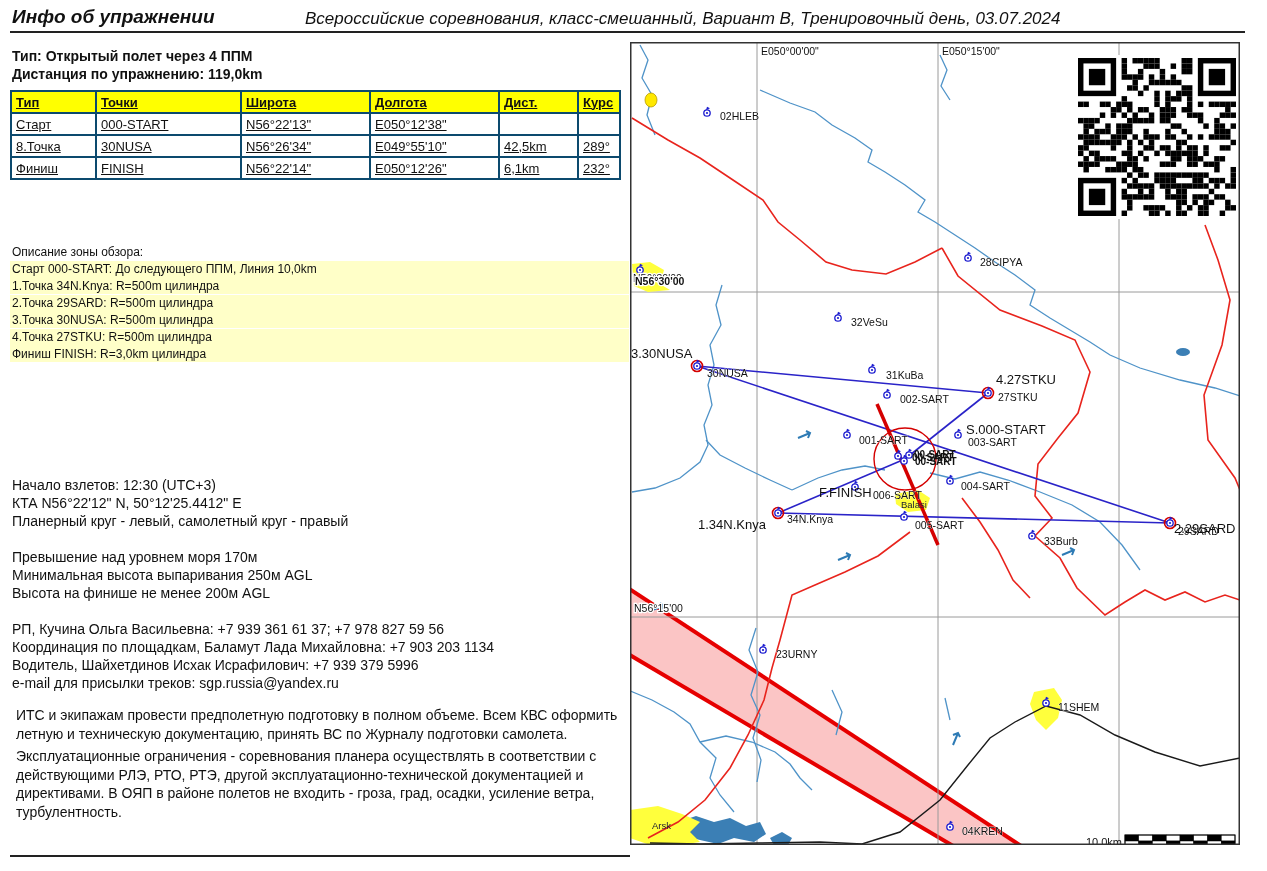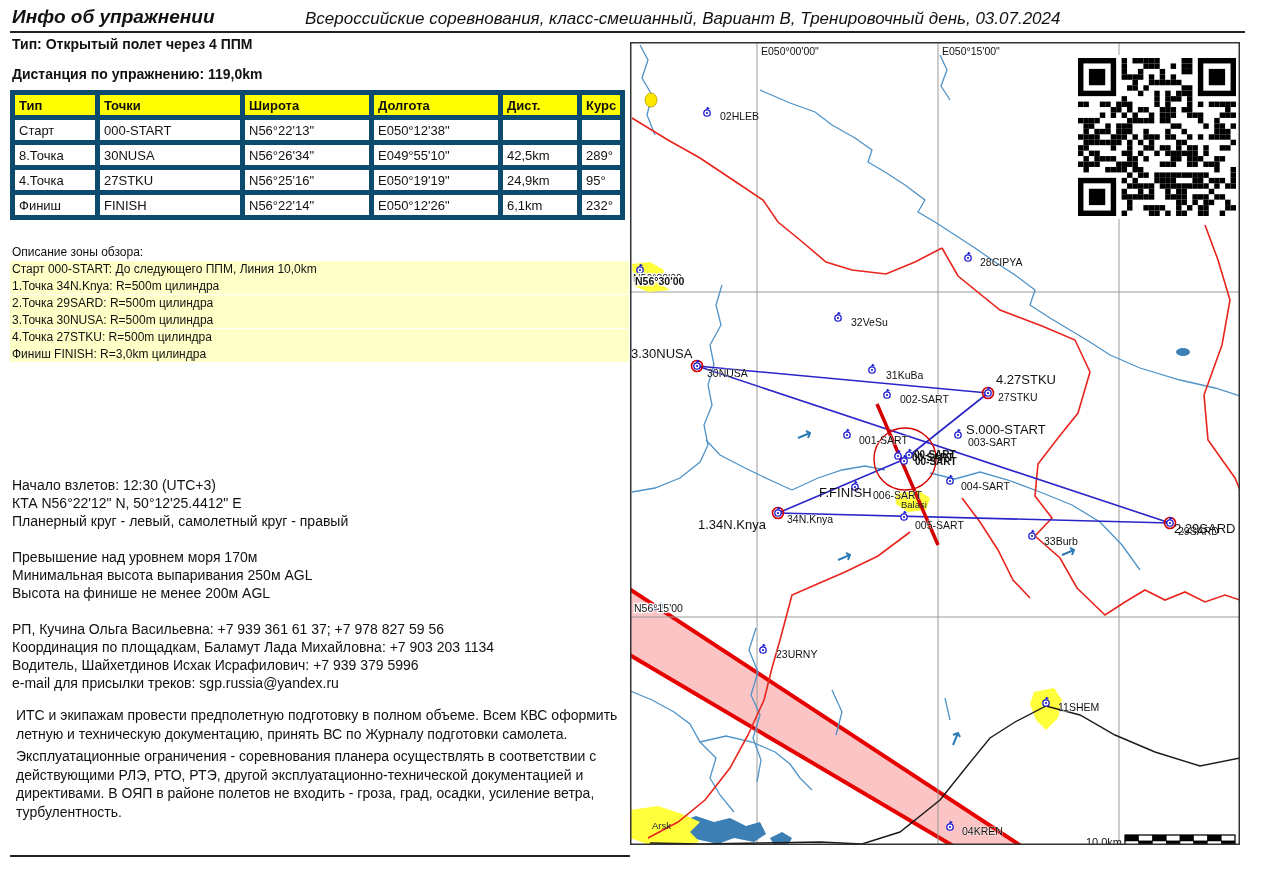--- a/index.html
+++ b/index.html
@@ -3,21 +3,21 @@
 <meta charset="utf-8">
 <style>
   html,body{margin:0;padding:0;background:#fff;}
   body{width:1267px;height:871px;position:relative;font-family:"Liberation Sans",sans-serif;color:#111;overflow:hidden;}
   .abs{position:absolute;}
   .doc-title{left:12px;top:6px;font-size:19px;font-weight:bold;font-style:italic;}
   .doc-subtitle{left:305px;top:9px;font-size:17px;font-style:italic;white-space:nowrap;}
   .header-rule{left:10px;top:31px;width:1235px;border-bottom:2px solid #222;height:0;}
   .bold-line{left:12px;font-size:14px;font-weight:bold;white-space:nowrap;}
   table.task{position:absolute;left:10px;top:90px;border-collapse:collapse;table-layout:fixed;font-size:13px;}
-  table.task td,table.task th{border:5px solid #0c4a6e;padding:1px 4px;overflow:hidden;white-space:nowrap;text-align:left;height:18px;}
+  table.task td,table.task th{border:2px solid #0c4a6e;padding:1px 4px;overflow:hidden;white-space:nowrap;text-align:left;height:18px;text-decoration:underline;}
   table.task th{background:#ffff00;font-weight:bold;}
   .obs{left:12px;font-size:12px;line-height:17px;white-space:nowrap;}
   .obs-row{position:absolute;left:10px;width:617px;height:33px;font-size:12px;line-height:17px;padding-left:2px;white-space:nowrap;}
   .obs-row.hl{background:#ffffc8;}
   .info-line{left:12px;font-size:14px;white-space:nowrap;}
   .notes{left:12px;top:702px;width:612px;font-size:14px;line-height:18.5px;}
   .notes p{margin:4px;}
   .bottom-rule{left:10px;top:855px;width:620px;border-bottom:2px solid #222;height:0;}
   svg text{font-family:"Liberation Sans",sans-serif;}
   .gridlab{font-size:10.5px;fill:#111;paint-order:stroke;stroke:#fff;stroke-width:2.5px;}
@@ -26,21 +26,21 @@
   .townlab{font-size:9.5px;fill:#223;}
   .scalelab{font-size:11px;fill:#111;}
 </style>
 </head>
 <body>
 
 <div class="abs doc-title">Инфо об упражнении</div>
 <div class="abs doc-subtitle">Всероссийские соревнования, класс-смешанный, Вариант В, Тренировочный день, 03.07.2024</div>
 <div class="abs header-rule"></div>
 
-<div class="abs bold-line" style="top:36px">Тип: Открытый полет через 4 ППМ</div>
+<div class="abs bold-line" style="top:48px">Тип: Открытый полет через 4 ППМ</div>
 <div class="abs bold-line" style="top:66px">Дистанция по упражнению: 119,0km</div>
 
 <table class="task">
   <colgroup>
       <col style="width:85px">
       <col style="width:145px">
       <col style="width:129px">
       <col style="width:129px">
       <col style="width:79px">
       <col style="width:42px">
@@ -62,28 +62,20 @@
         <td></td>
         <td></td>
   </tr>
   <tr>
     <td>8.Точка</td>
         <td>30NUSA</td>
         <td>N56°26'34"</td>
         <td>E049°55'10"</td>
         <td>42,5km</td>
         <td>289°</td>
-  </tr>
-  <tr>
-    <td>4.Точка</td>
-        <td>27STKU</td>
-        <td>N56°25'16"</td>
-        <td>E050°19'19"</td>
-        <td>24,9km</td>
-        <td>95°</td>
   </tr>
   <tr>
     <td>Финиш</td>
         <td>FINISH</td>
         <td>N56°22'14"</td>
         <td>E050°12'26"</td>
         <td>6,1km</td>
         <td>232°</td>
   </tr>
 </tbody>

